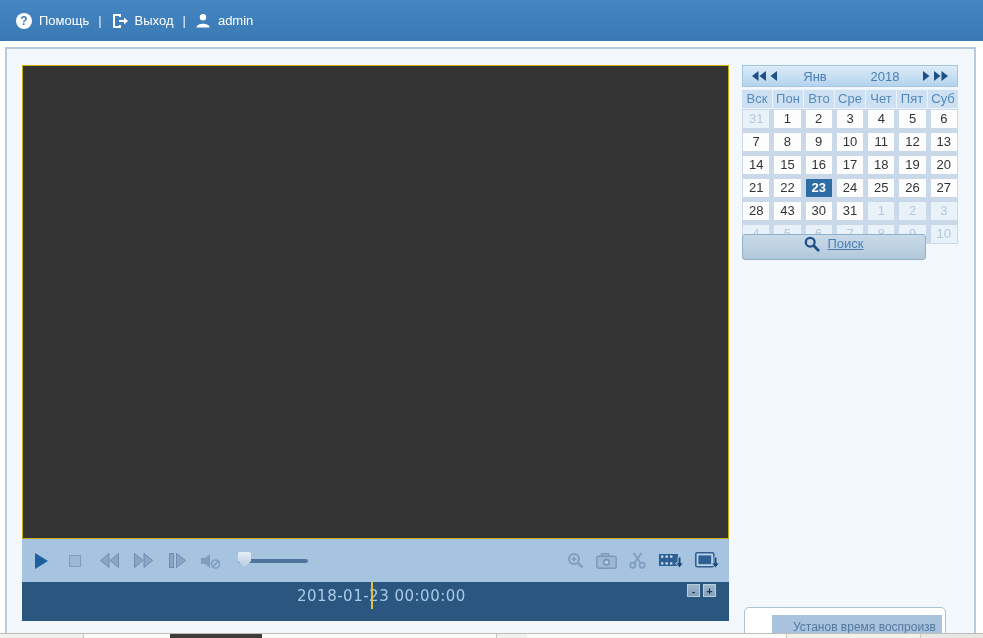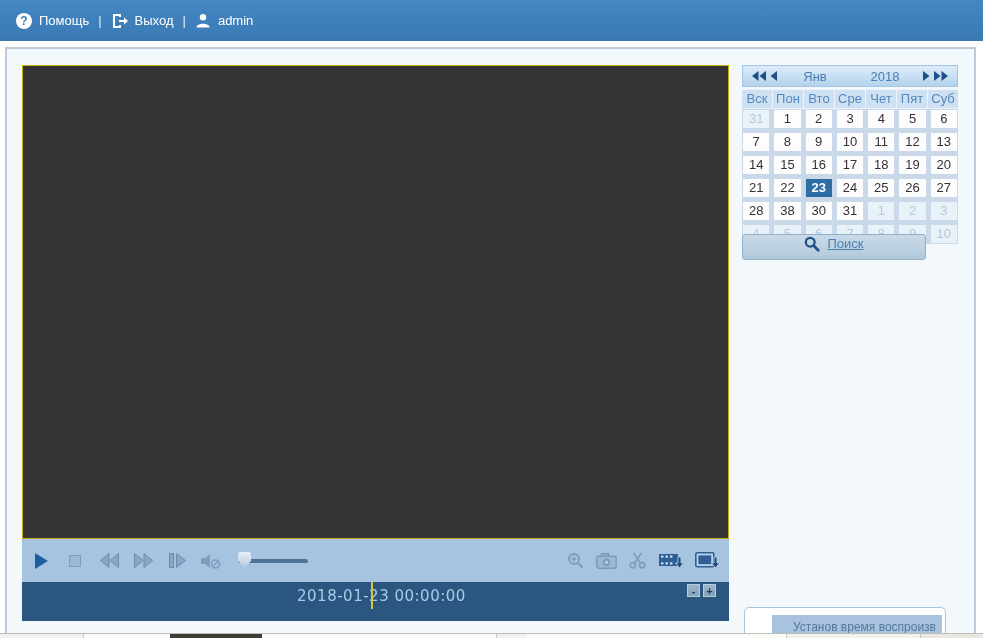--- a/index.html
+++ b/index.html
@@ -330,21 +330,21 @@
       <div class="cal-cell">19</div>
       <div class="cal-cell">20</div>
       <div class="cal-cell">21</div>
       <div class="cal-cell">22</div>
       <div class="cal-cell selected">23</div>
       <div class="cal-cell">24</div>
       <div class="cal-cell">25</div>
       <div class="cal-cell">26</div>
       <div class="cal-cell">27</div>
       <div class="cal-cell">28</div>
-      <div class="cal-cell">38</div>
+      <div class="cal-cell">43</div>
       <div class="cal-cell">30</div>
       <div class="cal-cell">31</div>
       <div class="cal-cell muted">1</div>
       <div class="cal-cell muted">2</div>
       <div class="cal-cell muted">3</div>
       <div class="cal-cell muted">4</div>
       <div class="cal-cell muted">5</div>
       <div class="cal-cell muted">6</div>
       <div class="cal-cell muted">7</div>
       <div class="cal-cell muted">8</div>

